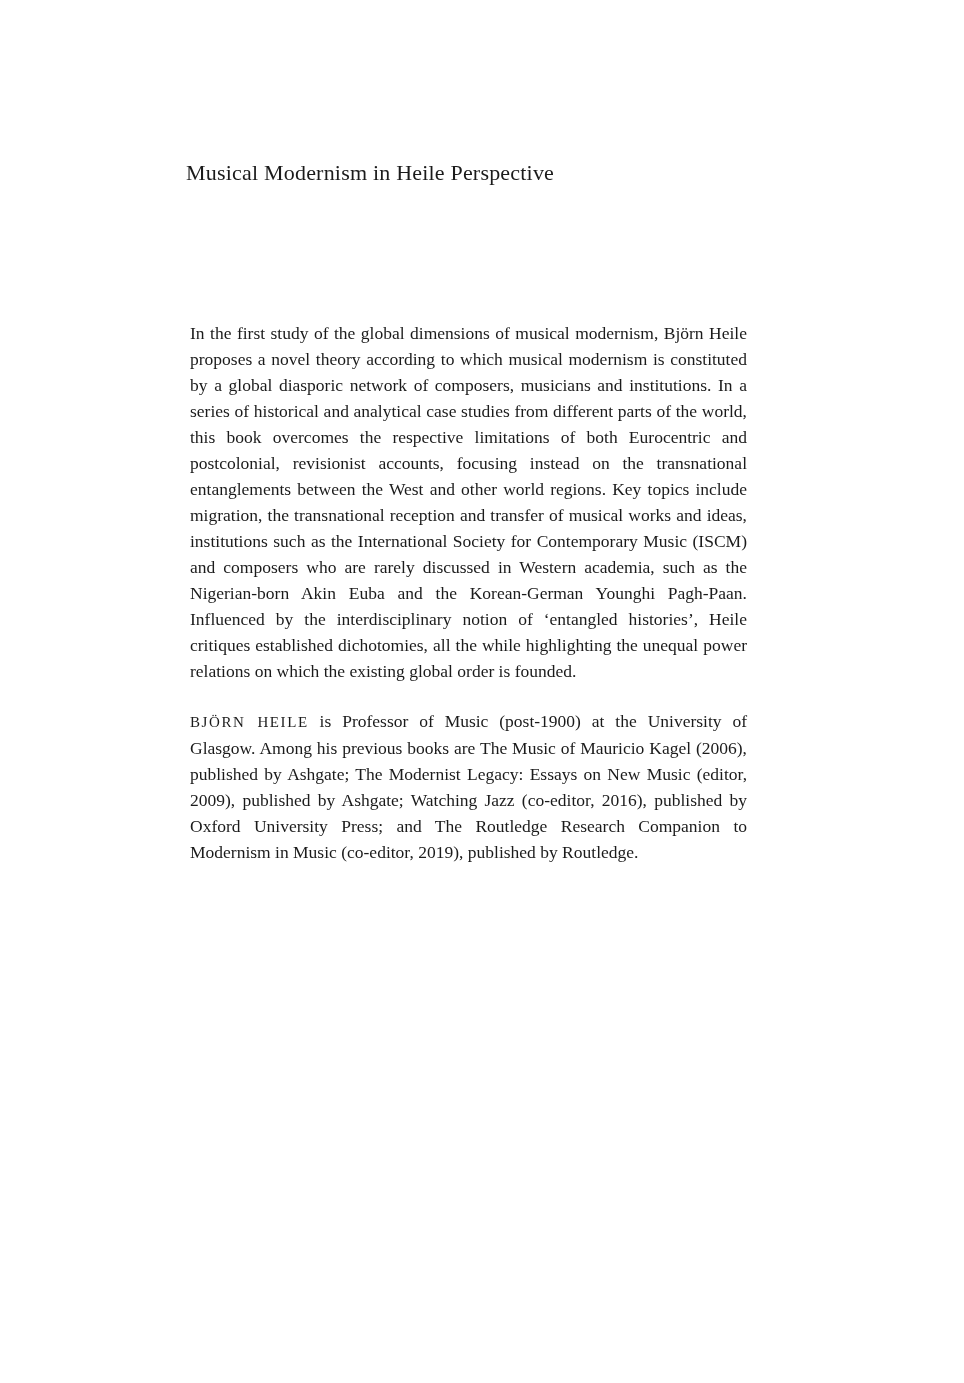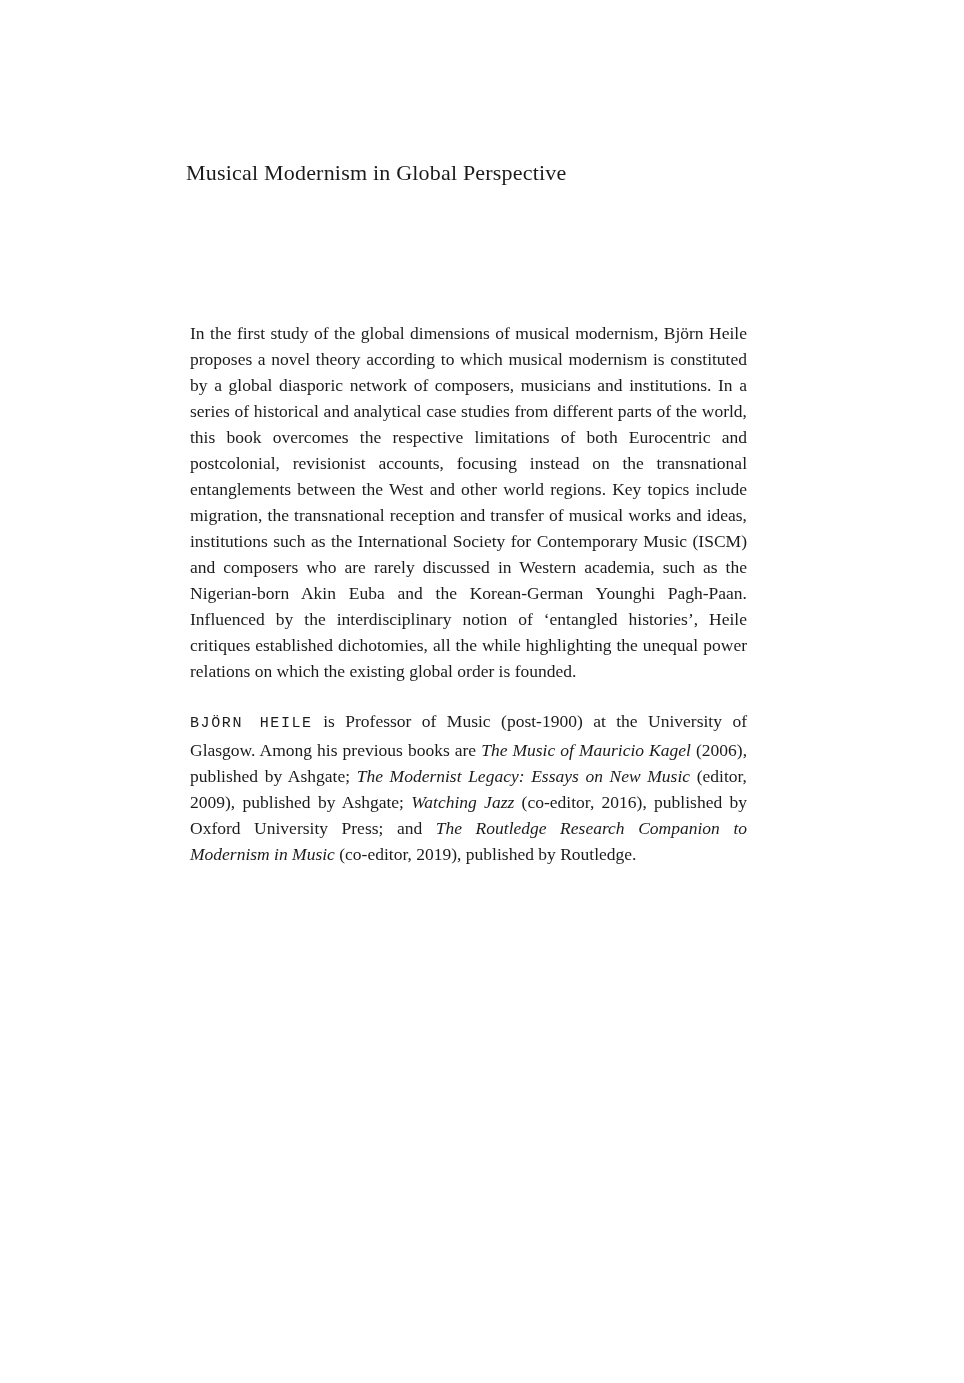--- a/index.html
+++ b/index.html
@@ -38,32 +38,30 @@
     line-height: 26px;
     text-align: justify;
     color: #1b1b1b;
   }
   .bio {
     margin-top: 24px;
   }
   .smallcaps {
     font-size: 15px;
     letter-spacing: 1.6px;
-    font-family: Liberation Mono, monospace;
   }
   .italic {
-    font-style: italic;
   }
 </style>
 </head>
 <body>
 
 <div class="page">
 
-  <h1 class="title">Musical Modernism in Global Perspective</h1>
+  <h1 class="title">Musical Modernism in Heile Perspective</h1>
 
   <div class="text-block">
 
     <p class="para">In the first study of the global dimensions of musical modernism, Björn Heile proposes a novel theory according to which musical modernism is constituted by a global diasporic network of composers, musicians and institutions. In a series of historical and analytical case studies from different parts of the world, this book overcomes the respective limitations of both Eurocentric and postcolonial, revisionist accounts, focusing instead on the transnational entanglements between the West and other world regions. Key topics include migration, the transnational reception and transfer of musical works and ideas, institutions such as the International Society for Contemporary Music (ISCM) and composers who are rarely discussed in Western academia, such as the Nigerian-born Akin Euba and the Korean-German Younghi Pagh-Paan. Influenced by the interdisciplinary notion of ‘entangled histories’, Heile critiques established dichotomies, all the while highlighting the unequal power relations on which the existing global order is founded.</p>
 
     <p class="para bio"><span class="smallcaps">BJÖRN HEILE</span><span> is Professor of Music (post-1900) at the University of Glasgow. Among his previous books are </span><span class="italic">The Music of Mauricio Kagel</span><span> (2006), published by Ashgate; </span><span class="italic">The Modernist Legacy: Essays on New Music</span><span> (editor, 2009), published by Ashgate; </span><span class="italic">Watching Jazz</span><span> (co-editor, 2016), published by Oxford University Press; and </span><span class="italic">The Routledge Research Companion to Modernism in Music</span><span> (co-editor, 2019), published by Routledge.</span></p>
 
   </div>
 
 </div>

